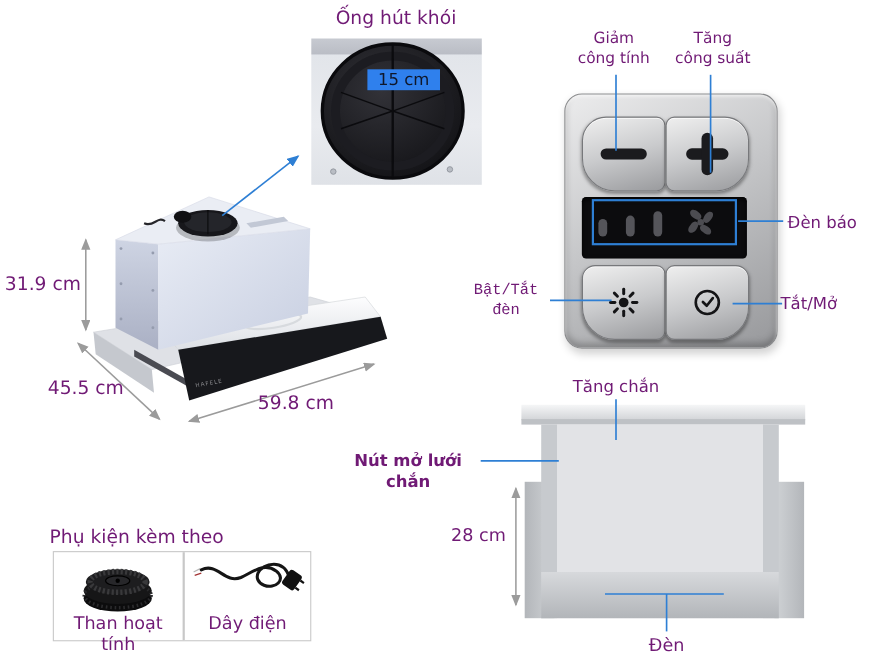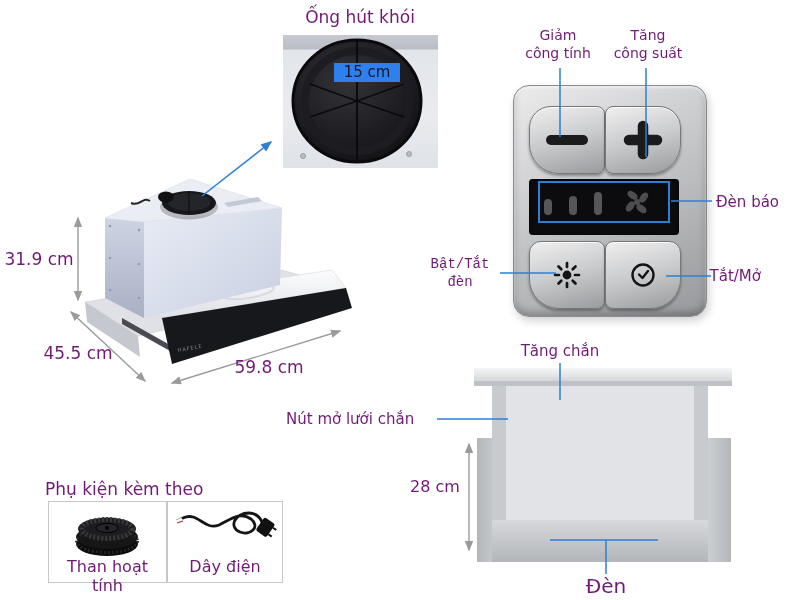--- a/index.html
+++ b/index.html
@@ -250,21 +250,21 @@
   <div class="lbl lbl-lg" style="left:42px;top:343px;width:72px;">45.5 cm</div>
   <div class="lbl lbl-lg" style="left:230px;top:357px;width:78px;">59.8 cm</div>
 
   <div class="lbl lbl-sm" style="left:522px;top:26px;width:72px;">Giảm công tính</div>
   <div class="lbl lbl-sm" style="left:612px;top:26px;width:72px;">Tăng công suất</div>
   <div class="lbl" style="left:716px;top:193px;width:72px;text-align:left;">Đèn báo</div>
   <div class="lbl lbl-sm" style="left:428px;top:255px;width:64px;font-family:Liberation Mono, monospace;">Bật/Tắt đèn</div>
   <div class="lbl" style="left:683px;top:267px;width:78px;text-align:right;">Tắt/Mở</div>
 
   <div class="lbl" style="left:505px;top:342px;width:110px;">Tăng chắn</div>
-  <div class="lbl" style="left:286px;top:410px;width:142px;text-align:left;">Nút mở lưới chắn</div>
+  <div class="lbl" style="left:300px;top:410px;width:142px;text-align:center;font-weight:bold;">Nút mở lưới chắn</div>
   <div class="lbl" style="left:404px;top:477px;width:62px;font-size:16px;">28 cm</div>
-  <div class="lbl" style="left:576px;top:577px;width:60px;font-size:20px;">Đèn</div>
+  <div class="lbl" style="left:576px;top:577px;width:60px;font-size:16px;">Đèn</div>
 
   <div class="lbl" style="left:49px;top:557px;width:117px;font-size:16px;">Than hoạt tính</div>
   <div class="lbl lbl-lg" style="left:45px;top:479px;width:180px;text-align:left;">Phụ kiện kèm theo</div>
   <div class="lbl" style="left:168px;top:557px;width:114px;font-size:16px;">Dây điện</div>
 
 </div>
 
 </body></html>

